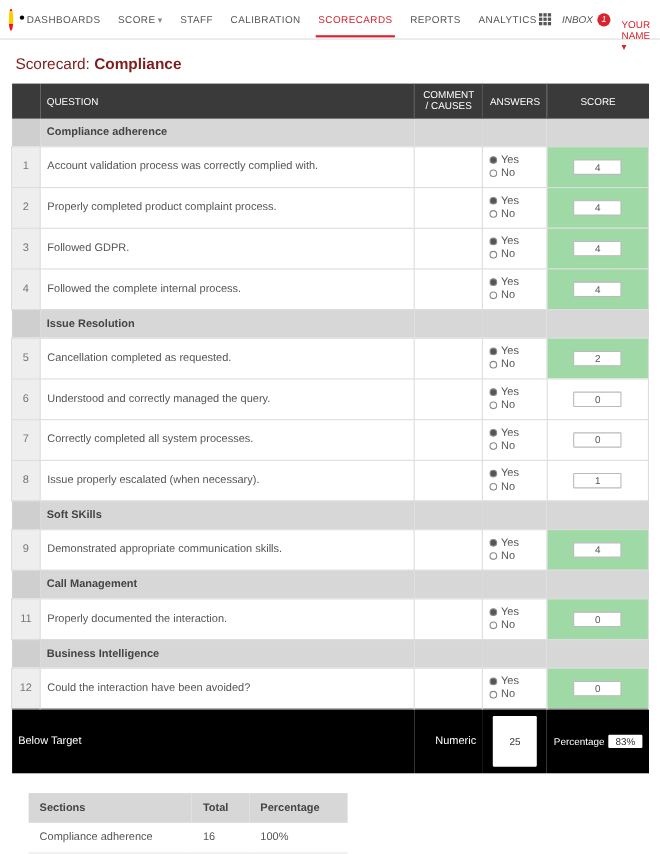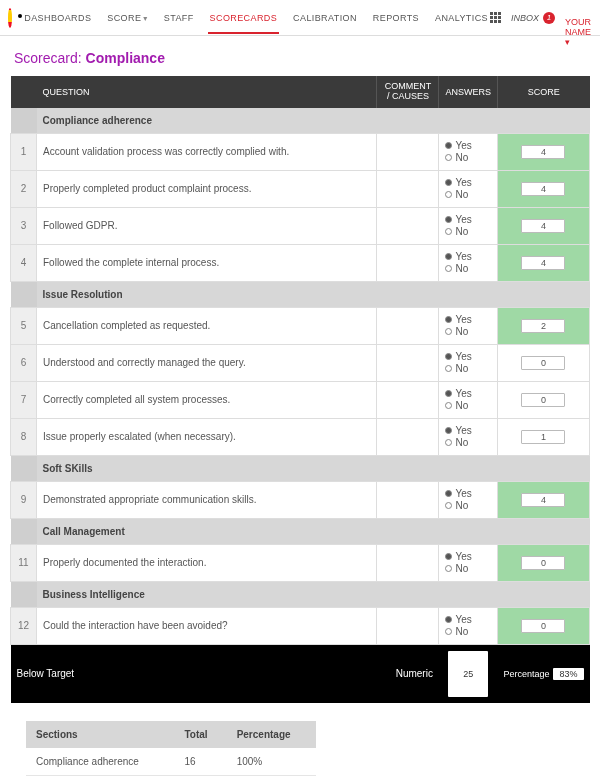--- a/index.html
+++ b/index.html
@@ -13,21 +13,21 @@
   .nav-item .caret { font-size: 8px; margin-left: 2px; color:#888; }
   .nav-item.active { color: #d9232e; }
   .nav-item.active::after { content:""; position:absolute; left:0; right:0; bottom:-1px; height:2px; background:#d9232e; }
   .top-right { display:flex; align-items:center; gap:10px; }
   .grid-icon { width:12px; height:12px; display:grid; grid-template-columns:repeat(3,3px); grid-template-rows:repeat(3,3px); gap:1px; }
   .grid-icon span { background:#555; }
   .inbox { font-size:9px; color:#555; display:flex; align-items:center; gap:4px;font-style:italic; }
   .badge { background:#d9232e; color:#fff; border-radius:50%; width:12px; height:12px; display:flex; align-items:center; justify-content:center; font-size:8px; }
   .username { color:#d9232e; font-size:9px;margin-top:28px; }
   
-  .page-title-bar { padding: 14px 14px 10px; font-size: 14px; color:#a21caf; }
+  .page-title-bar { padding: 14px 14px 10px; font-size: 14px; color:#7f1d1d; }
   .page-title-bar .strong { font-weight: bold; }
   
   .scorecard { width: calc(100% - 20px); margin: 0 10px; border-collapse: collapse; }
   .hdr td { background:#3a3a3a; color:#fff; font-size:9px; padding:6px 6px; text-align:left; }
   .hdr .num-col { width:26px; }
   .hdr .cc-col { width:62px; text-align:center; border-left:1px solid #555; line-height:1.1; }
   .hdr .ans-col { width:56px; text-align:center; border-left:1px solid #555; }
   .hdr .score-col { width:60px; text-align:center; border-left:1px solid #555; }
   .section-row td { background:#d7d7d7; font-weight:bold; font-size:10px; padding:7px 6px; color:#444; }
   .section-row .num-cell { background:#cfcfcf; }
@@ -51,22 +51,22 @@
 </style>
 </head>
 <body>
 
 <div class="topbar">
   <div class="logo"></div>
   <div class="nav" id="nav-host">
       <div class="nav-item">DASHBOARDS</div>
       <div class="nav-item">SCORE<span class="caret">▾</span></div>
       <div class="nav-item">STAFF</div>
+      <div class="nav-item">CALIBRATION</div>
       <div class="nav-item active">SCORECARDS</div>
-      <div class="nav-item">CALIBRATION</div>
       <div class="nav-item">REPORTS</div>
       <div class="nav-item">ANALYTICS</div>
     </div>
   <div class="top-right">
     <div class="grid-icon">
       <span></span>
         <span></span>
         <span></span>
         <span></span>
         <span></span>

